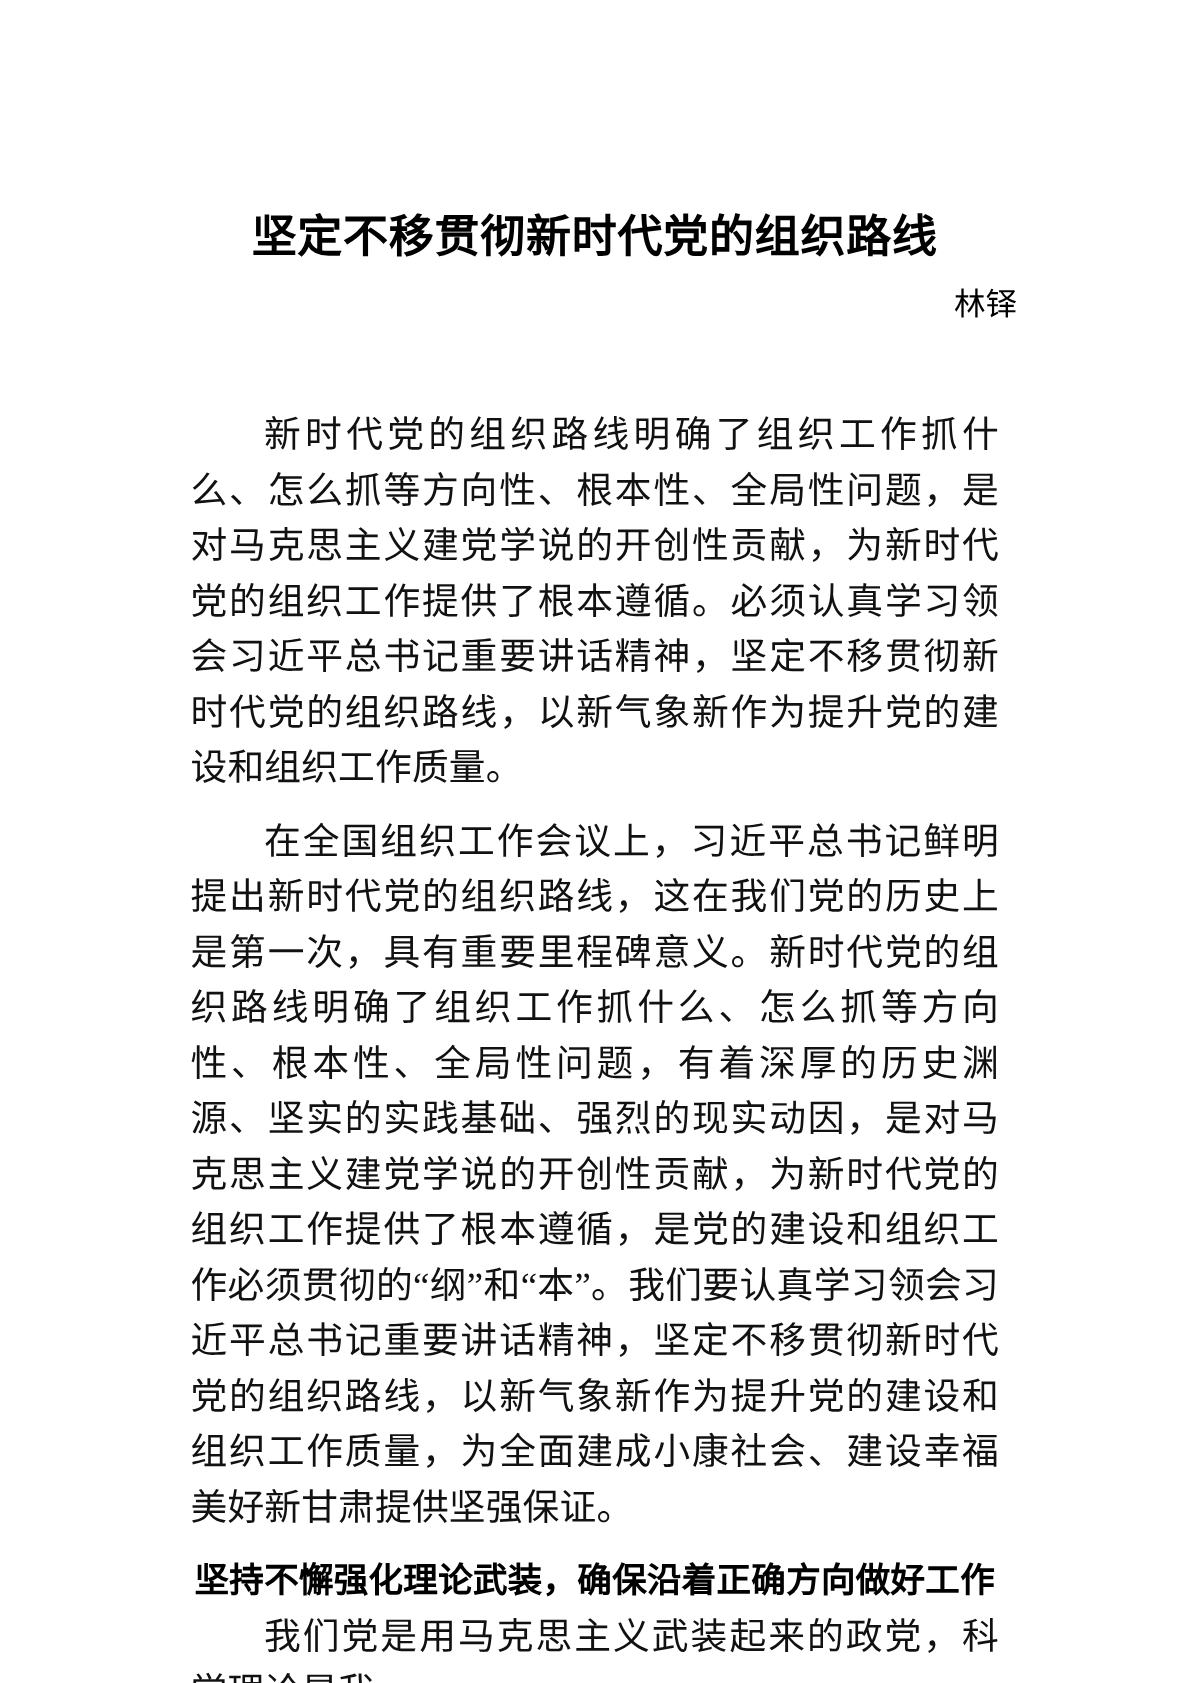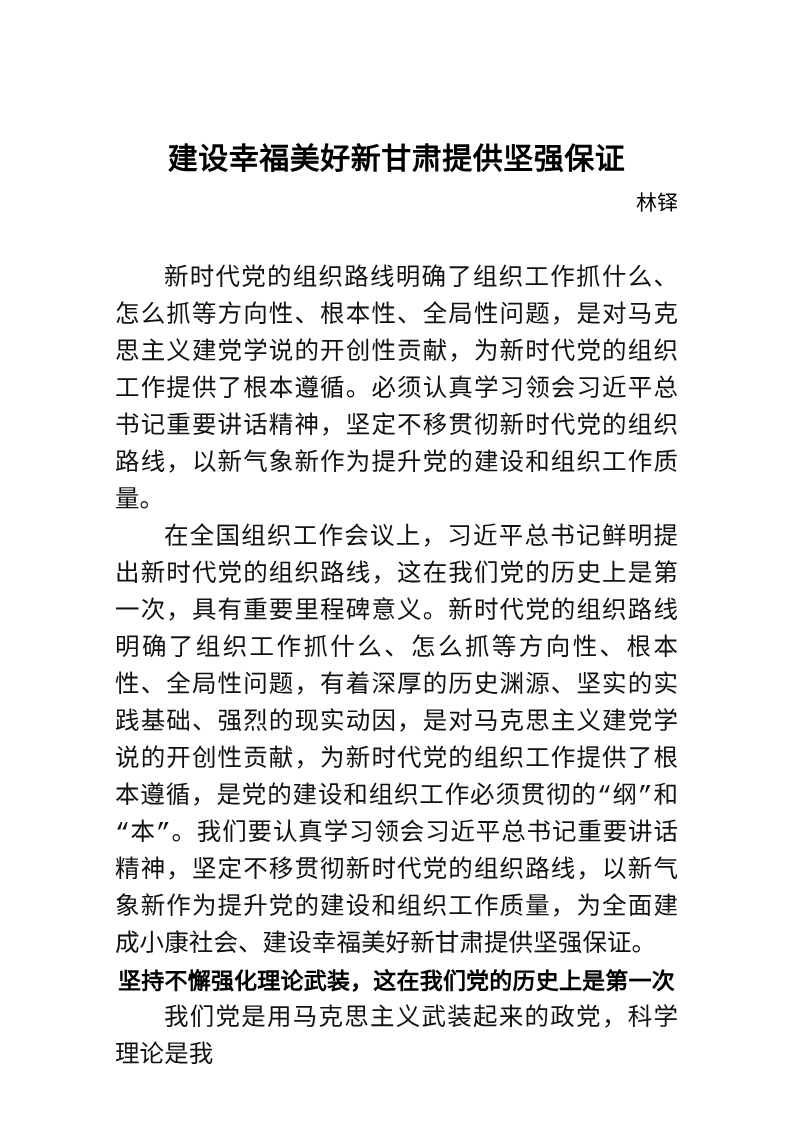--- a/index.html
+++ b/index.html
@@ -65,23 +65,23 @@
     padding-top: 10px;
     letter-spacing: 1px;
   }
 
   
   .body-block {
     padding-top: 40px;
   }
 
   p.para {
-    margin: 0;
+    margin: 12px;
     padding: 0;
-    font-family: Liberation Mono, monospace;
+    font-family: Liberation Serif, serif;
     font-weight: 400;
     font-size: 24.5px;
     line-height: 37px;
     text-align: justify;
     text-justify: inter-ideograph;
     text-indent: 2em;
     letter-spacing: 0.1px;
     color: #111111;
     word-break: break-all;
   }
@@ -101,30 +101,30 @@
 
   p.para + h2.section-head { margin-top: 0; }
   h2.section-head + p.para { margin-top: 0; }
 </style>
 </head>
 <body>
 
 <div class="page">
   <div class="content">
 
-    <h1 class="doc-title">建设幸福美好新甘肃提供坚强保证</h1>
+    <h1 class="doc-title">坚定不移贯彻新时代党的组织路线</h1>
 
     <div class="doc-author">林铎</div>
 
 
     <div class="body-block">
 
       <p class="para">新时代党的组织路线明确了组织工作抓什么、怎么抓等方向性、根本性、全局性问题，是对马克思主义建党学说的开创性贡献，为新时代党的组织工作提供了根本遵循。必须认真学习领会习近平总书记重要讲话精神，坚定不移贯彻新时代党的组织路线，以新气象新作为提升党的建设和组织工作质量。</p>
 
       <p class="para">在全国组织工作会议上，习近平总书记鲜明提出新时代党的组织路线，这在我们党的历史上是第一次，具有重要里程碑意义。新时代党的组织路线明确了组织工作抓什么、怎么抓等方向性、根本性、全局性问题，有着深厚的历史渊源、坚实的实践基础、强烈的现实动因，是对马克思主义建党学说的开创性贡献，为新时代党的组织工作提供了根本遵循，是党的建设和组织工作必须贯彻的“纲”和“本”。我们要认真学习领会习近平总书记重要讲话精神，坚定不移贯彻新时代党的组织路线，以新气象新作为提升党的建设和组织工作质量，为全面建成小康社会、建设幸福美好新甘肃提供坚强保证。</p>
 
-      <h2 class="section-head">坚持不懈强化理论武装，这在我们党的历史上是第一次</h2>
+      <h2 class="section-head">坚持不懈强化理论武装，确保沿着正确方向做好工作</h2>
 
       <p class="para">我们党是用马克思主义武装起来的政党，科学理论是我</p>
 
     </div>
   </div>
 </div>
 
 </body></html>

